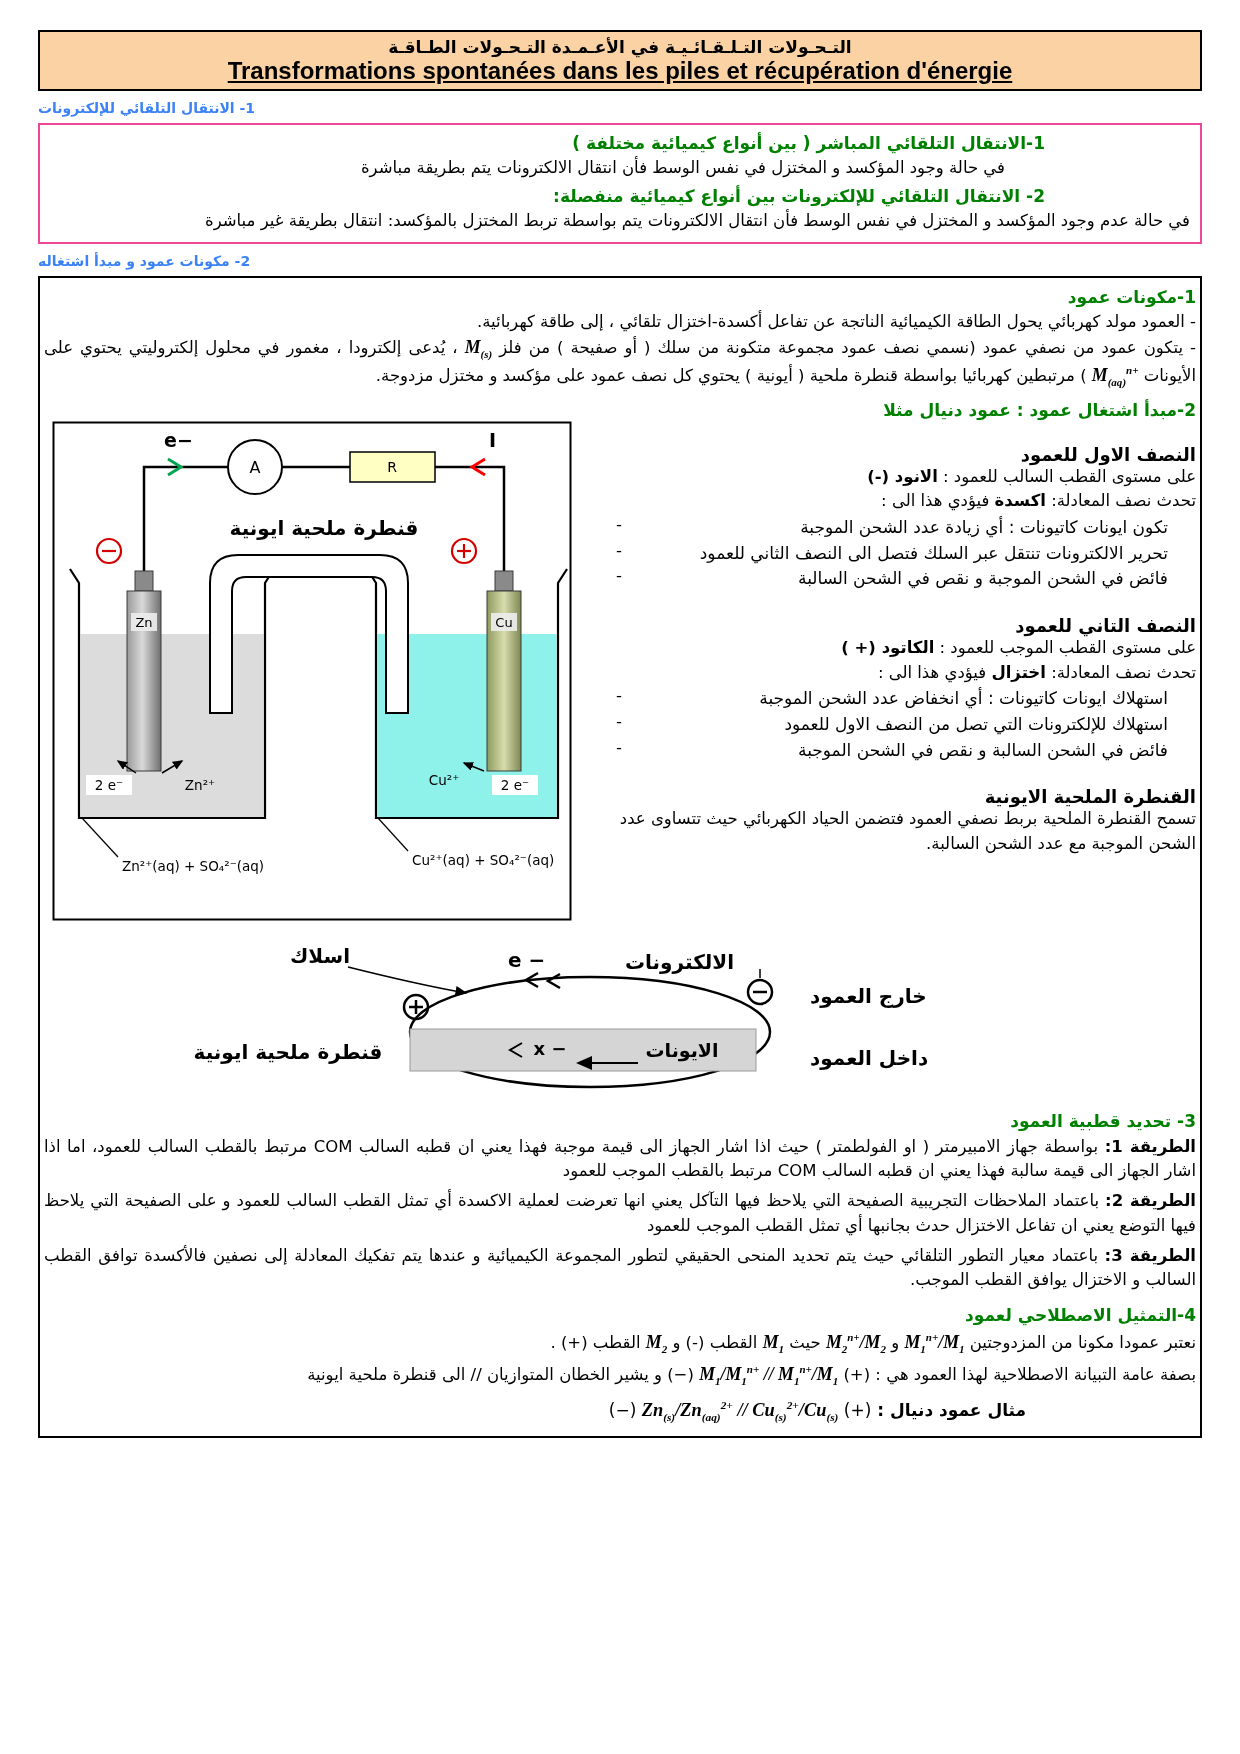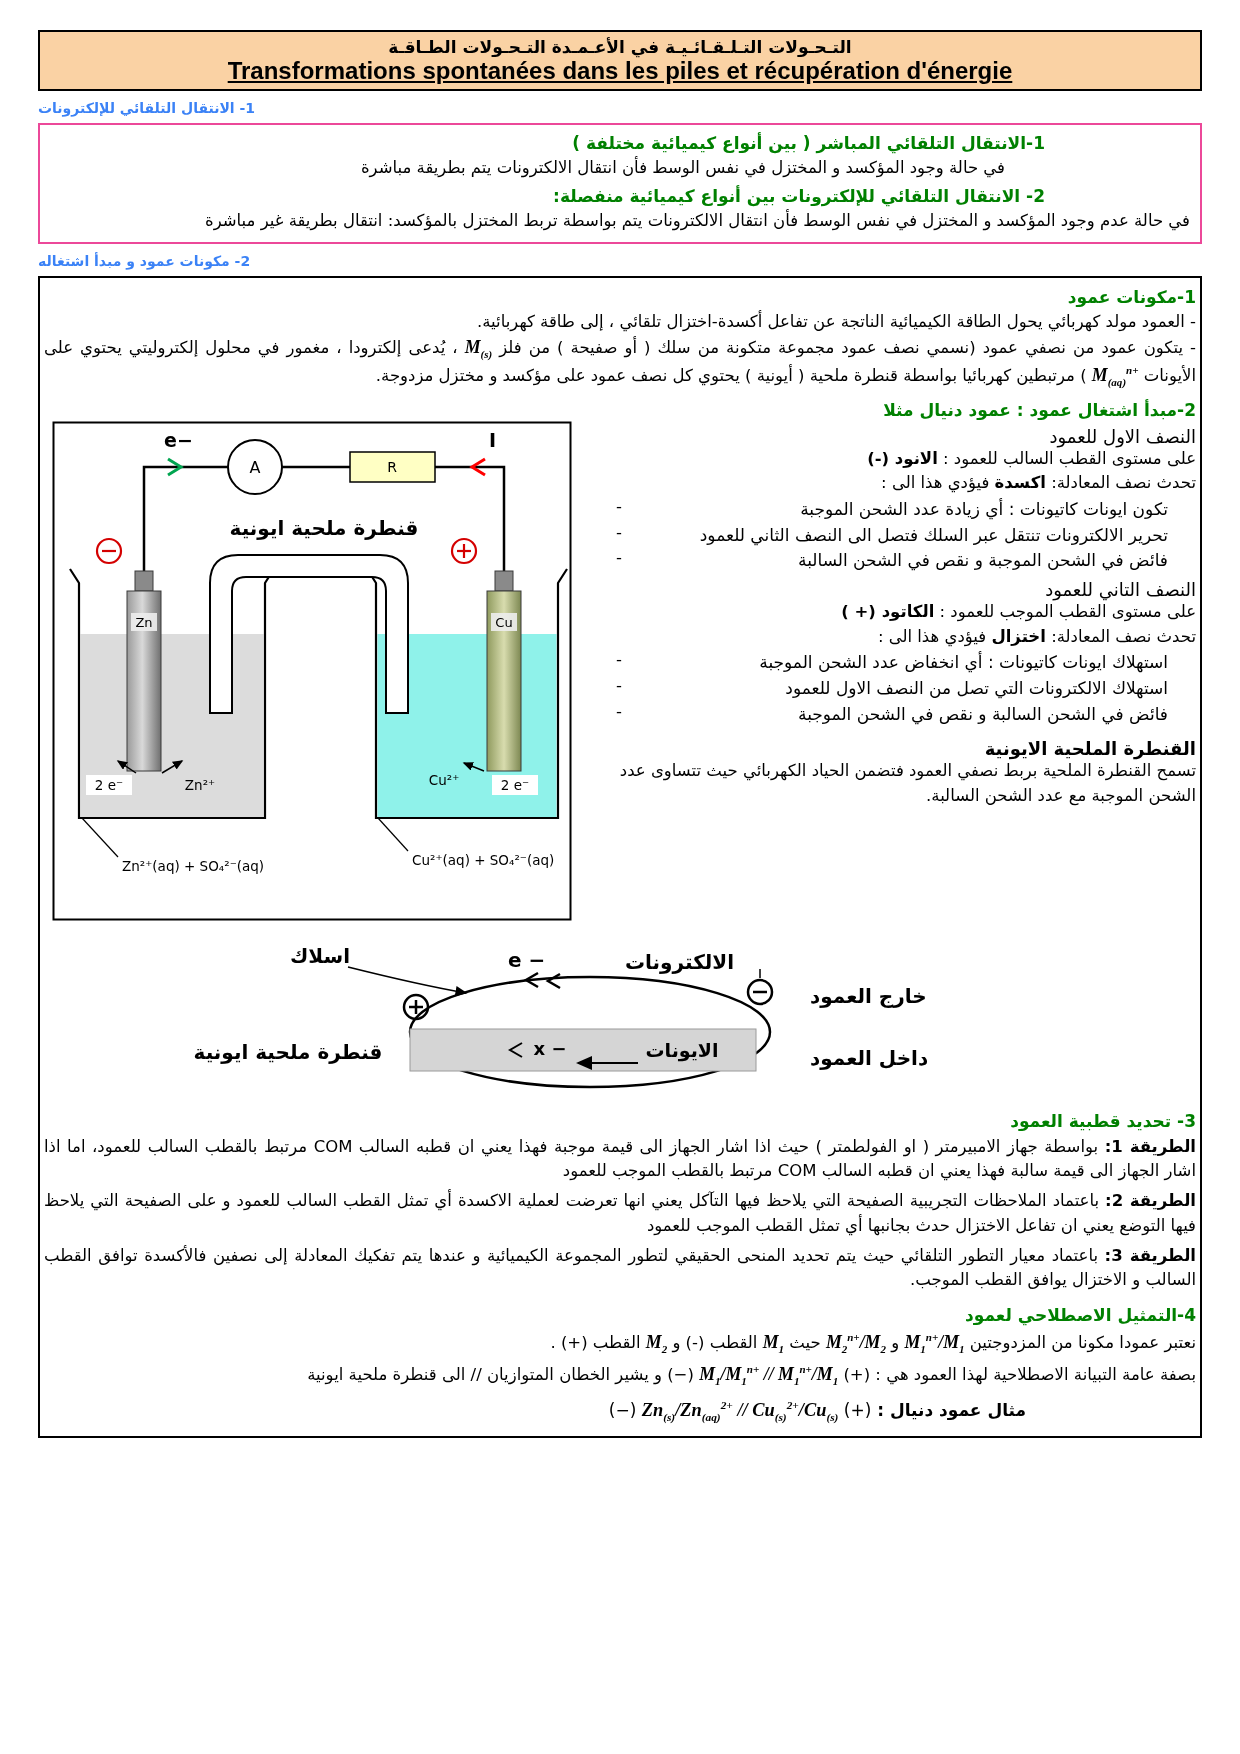--- a/index.html
+++ b/index.html
@@ -20,26 +20,26 @@
   .just { text-align:justify; }
   .indent-text { padding-right:185px; }
 
   .big-box { border:2px solid #000; padding:4px 4px 10px; margin-top:2px; }
 
   .cols { display:flex; gap:14px; margin-top:4px; }
   .col-diag { flex:none; width:532px; }
   .col-diag svg { margin:26px 0 0 8px; display:block; }
   .col-text { flex:1; min-width:0; }
 
-  .half-title { font-weight:normal; font-size:18px; direction:rtl; text-align:right; margin-top:6px; }
+  .half-title { font-weight:bold; font-size:18px; direction:rtl; text-align:right; margin-top:24px; }
   .bullet { display:flex; margin:1px 28px 1px 0; }
   .dash { flex:none; width:58px; text-align:center; font-size:16.5px; }
   .btxt { flex:1; direction:rtl; text-align:right; font-size:17px; line-height:1.45; }
 
-  .bridge-title { font-weight:bold; font-size:18px; direction:rtl; text-align:right; margin-top:12px; }
+  .bridge-title { font-weight:bold; font-size:18px; direction:rtl; text-align:right; margin-top:24px; }
 
   .loop-wrap { width:900px; margin:16px auto 6px auto; }
 
   .method { margin:4px 0 5px; }
   .method b { white-space:nowrap; }
 
   .fm { font-family:"Liberation Serif","DejaVu Serif",serif; font-weight:bold; font-style:italic;
         direction:ltr; unicode-bidi:isolate; font-size:1.08em; }
   .fm sub, .fm sup { font-size:0.62em; font-style:italic; }
 
@@ -179,21 +179,21 @@
 
         <div class="half-title">النصف التاني للعمود</div>
         <div class="ar"><span>على مستوى القطب الموجب للعمود : </span><b>الكاتود (+ )</b></div>
         <div class="ar"><span>تحدث نصف المعادلة: </span><b>اختزال</b><span> فيؤدي هذا الى :</span></div>
         <div class="bullet">
             <span class="dash">-</span>
             <span class="btxt">استهلاك ايونات كاتيونات :  أي انخفاض عدد الشحن الموجبة</span>
           </div>
         <div class="bullet">
             <span class="dash">-</span>
-            <span class="btxt">استهلاك الالكترونات التي تصل من النصف الاول للعمود</span>
+            <span class="btxt">استهلاك للإلكترونات التي تصل من النصف الاول للعمود</span>
           </div>
         <div class="bullet">
             <span class="dash">-</span>
             <span class="btxt">فائض في الشحن السالبة و نقص في الشحن الموجبة</span>
           </div>
 
         <div class="bridge-title">القنطرة الملحية الايونية</div>
         <div class="ar">تسمح القنطرة الملحية بربط نصفي العمود فتضمن الحياد الكهربائي حيث تتساوى عدد الشحن الموجبة مع عدد الشحن السالبة.</div>
       </div>
     </div>

